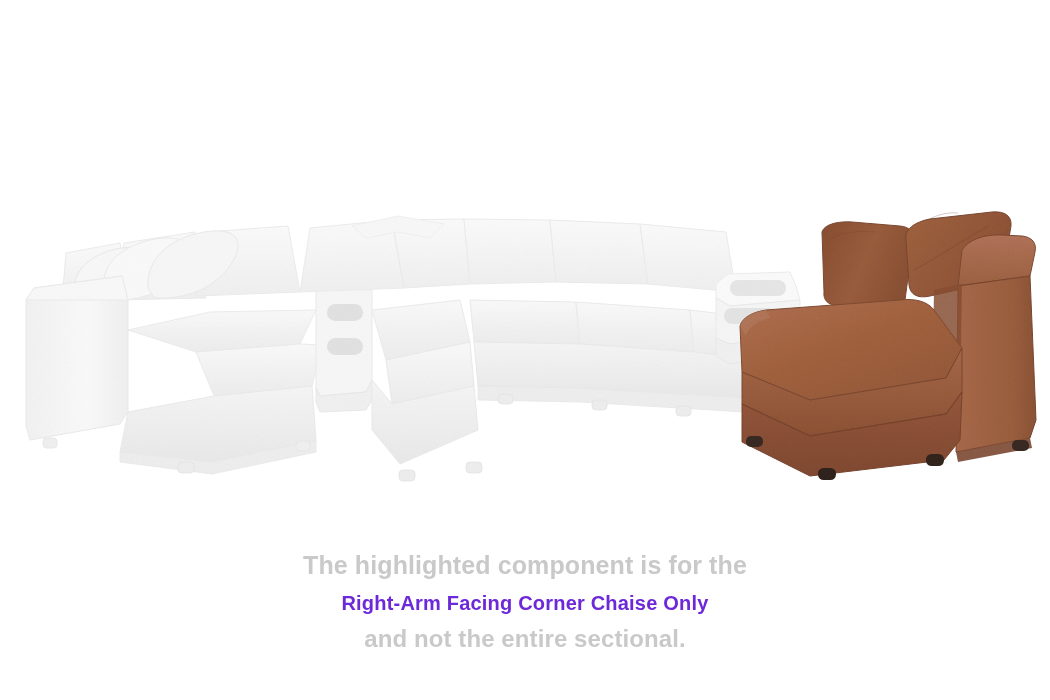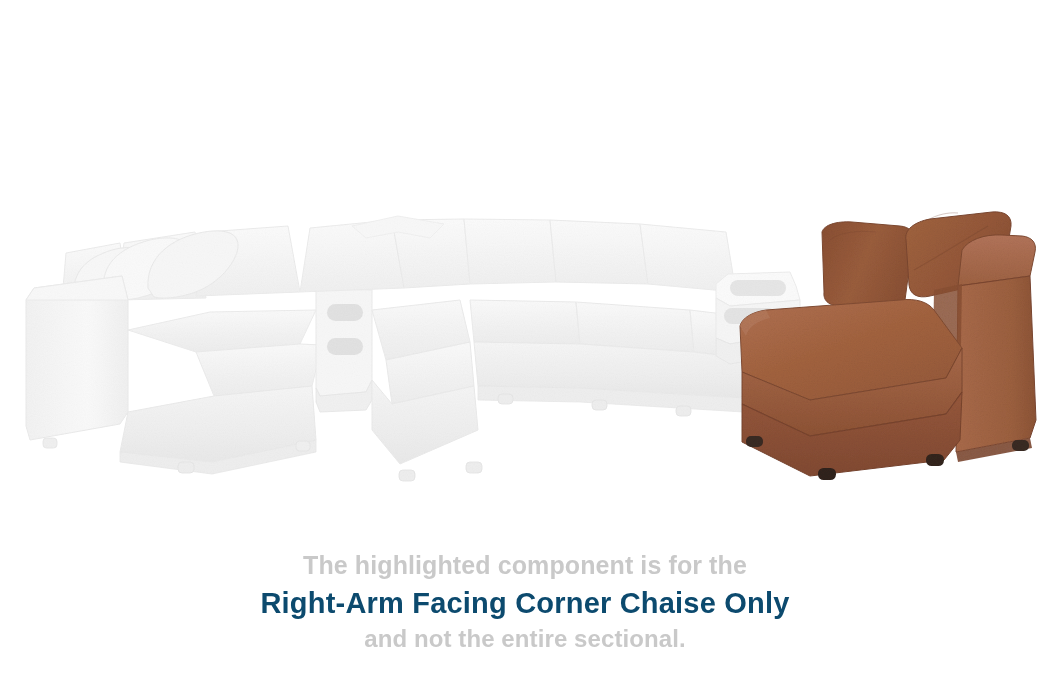--- a/index.html
+++ b/index.html
@@ -43,23 +43,23 @@
   .cap-line1, .cap-line3 {
     color: #c9c9c9;
     font-weight: bold;
     letter-spacing: 0.1px;
   }
   .cap-line1 {
     font-size: 25px;
     line-height: 34px;
   }
   .cap-line2 {
-    color: #0c4a6e;
+    color: #6d28d9;
     font-weight: bold;
-    font-size: 29px;
+    font-size: 20px;
     line-height: 42px;
     letter-spacing: 0.2px;
   }
   .cap-line3 {
     font-size: 24px;
     line-height: 30px;
   }
 </style>
 </head>
 <body>

